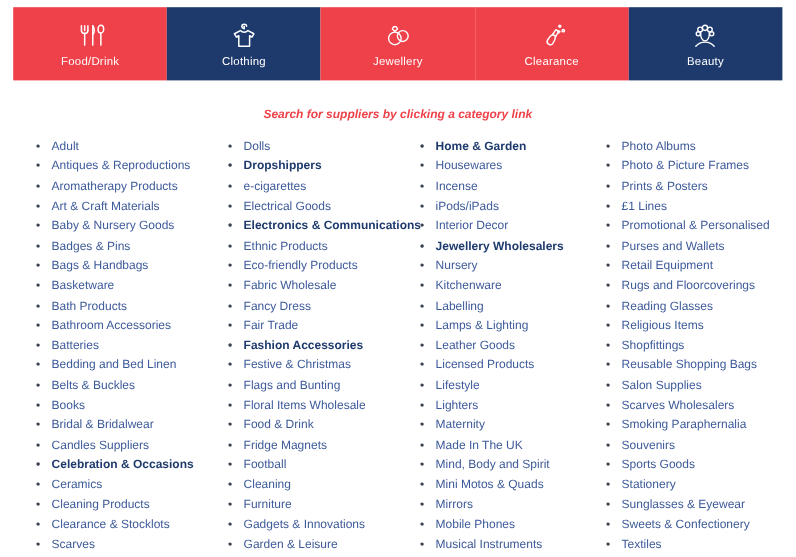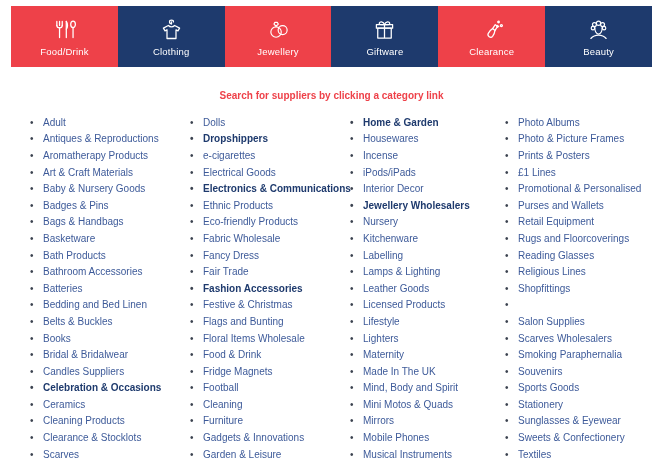--- a/index.html
+++ b/index.html
@@ -16,21 +16,21 @@
     flex:1;display:flex;flex-direction:column;align-items:center;justify-content:center;
     gap:3px;cursor:pointer;
   }
   .tab.red{background:var(--red);}
   .tab.navy{background:var(--navy);}
   .tab .icon{height:27px;display:flex;align-items:center;}
   .tab .icon svg{width:27px;height:27px;display:block;}
   .tab .label{color:#fff;font-size:9.5px;letter-spacing:.2px;}
   .heading{
     color:var(--red);text-align:center;font-size:10px;font-weight:bold;
-    margin:23px 0 0;line-height:12px;
+    margin:23px 0 0;line-height:12px;font-style:italic;
   }
   .columns{
     display:grid;grid-template-columns:160px 160px 155px 1fr;
     margin-top:12px;padding-left:20px;
   }
   .columns ul{list-style:none;margin:0;padding:0 0 0 10px;}
   .columns li{
     display:flex;align-items:center;height:16.6px;font-size:10px;
     color:var(--link);cursor:pointer;white-space:nowrap;
   }
@@ -69,32 +69,20 @@
       <div class="tab red">
         <span class="icon">
           <svg viewBox="0 0 30 28" fill="none" stroke="#fff" stroke-width="1.3" stroke-linejoin="round">
             <path d="m11 6 2.6 0 1.2 2-2.5 2.4L10 8z"></path>
             <circle cx="12.3" cy="16.8" r="5.8"></circle>
             <circle cx="19.6" cy="14.6" r="5"></circle>
           </svg>
         </span>
         <span class="label">Jewellery</span>
       </div>
-      <div class="tab navy">
-        <span class="icon">
-          <svg viewBox="0 0 30 28" fill="none" stroke="#fff" stroke-width="1.4" stroke-linejoin="round">
-            <rect x="7.5" y="12.5" width="15" height="11"></rect>
-            <rect x="6" y="8.5" width="18" height="4"></rect>
-            <path d="M15 8.5v15"></path>
-            <path d="M15 8.5c-1.2-3.8-5.8-3.6-5.8-1.3 0 1.6 3 1.7 5.8 1.3z"></path>
-            <path d="M15 8.5c1.2-3.8 5.8-3.6 5.8-1.3 0 1.6-3 1.7-5.8 1.3z"></path>
-          </svg>
-        </span>
-        <span class="label">Giftware</span>
-      </div>
       <div class="tab red">
         <span class="icon">
           <svg viewBox="0 0 30 28" fill="none" stroke="#fff" stroke-width="1.4" stroke-linecap="round" stroke-linejoin="round">
             <path d="m16.2 13 3-4.3 2.6 1.8-2.9 4.4"></path>
             <path d="M16.2 13c-1.5.8-3.6 3.1-4.8 5.3-.9 1.7-.4 2.7 1 3.7s2.6 1.1 3.8-.4c1.5-2 2.5-4.9 2.7-6.6z"></path>
             <circle cx="22.8" cy="5.6" r="0.9"></circle>
             <circle cx="26" cy="9.6" r="1.1"></circle>
             <path d="M20.8 10.6h2.2M21.9 9.5v2.2"></path>
           </svg>
         </span>
@@ -407,28 +395,29 @@
         <li>
           <span class="bullet">•</span>
           <span>Rugs and Floorcoverings</span>
         </li>
         <li>
           <span class="bullet">•</span>
           <span>Reading Glasses</span>
         </li>
         <li>
           <span class="bullet">•</span>
-          <span>Religious Lines</span>
+          <span>Religious Items</span>
         </li>
         <li>
           <span class="bullet">•</span>
           <span>Shopfittings</span>
         </li>
         <li>
           <span class="bullet">•</span>
+          <span>Reusable Shopping Bags</span>
         </li>
         <li>
           <span class="bullet">•</span>
           <span>Salon Supplies</span>
         </li>
         <li>
           <span class="bullet">•</span>
           <span>Scarves Wholesalers</span>
         </li>
         <li>

